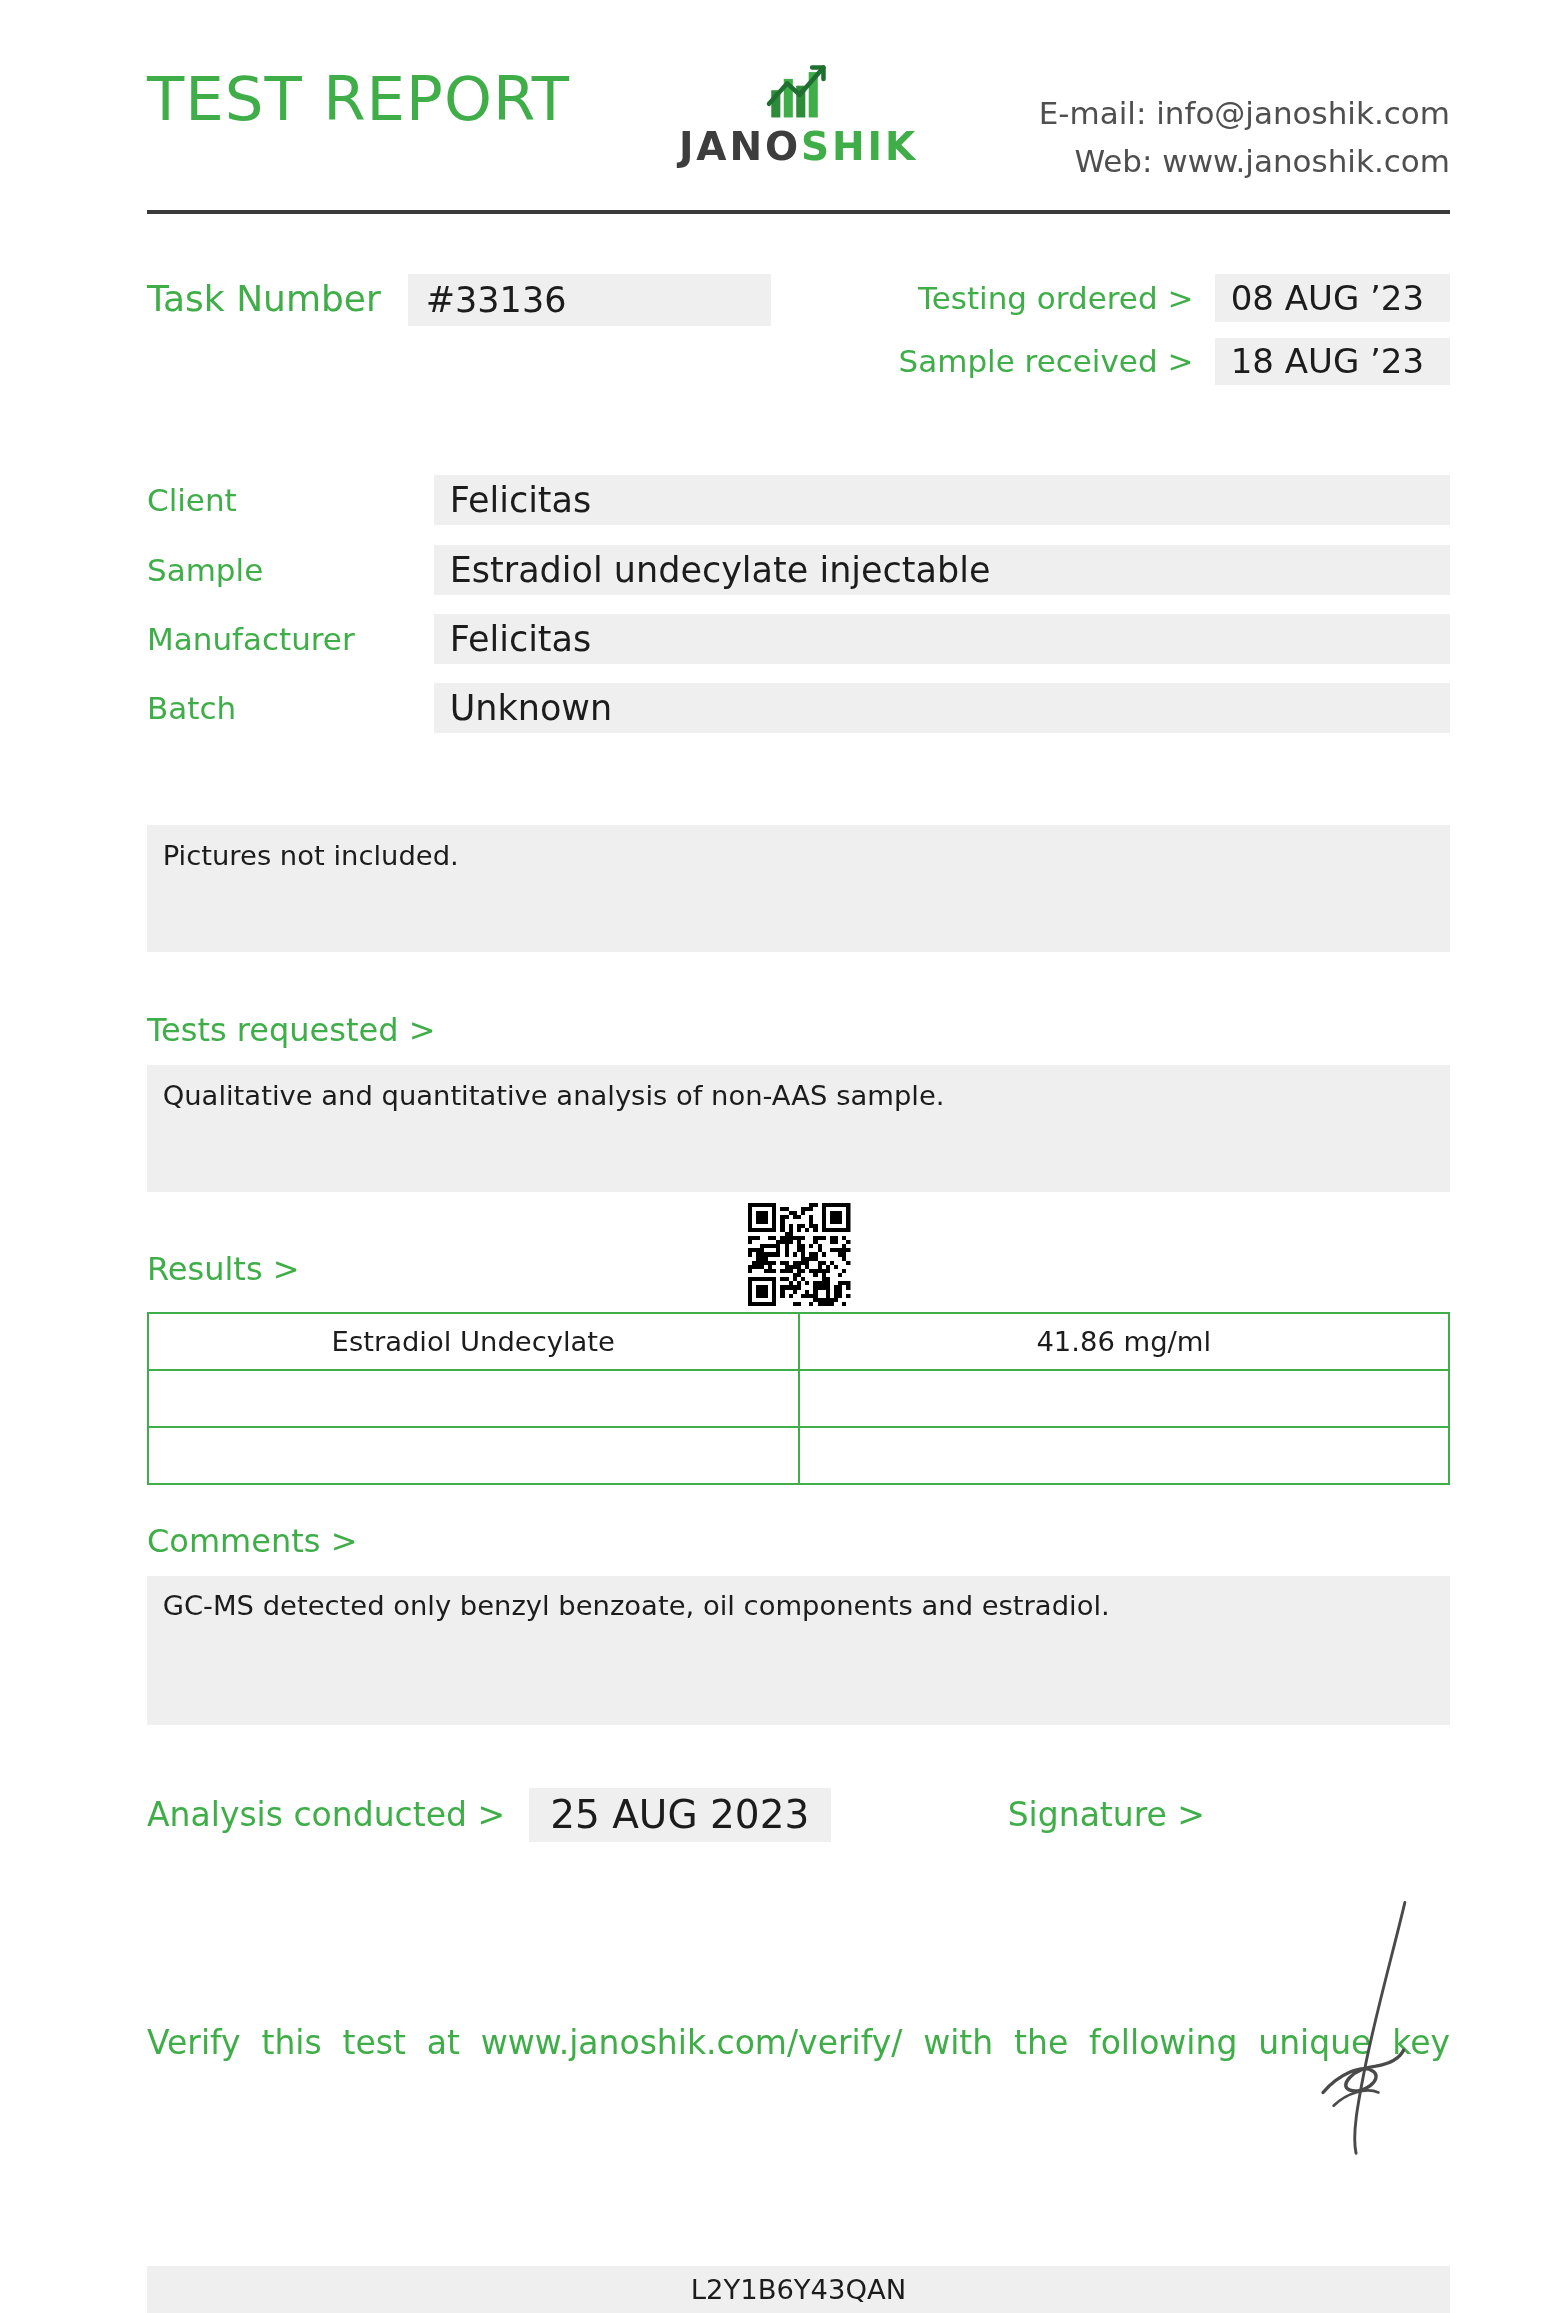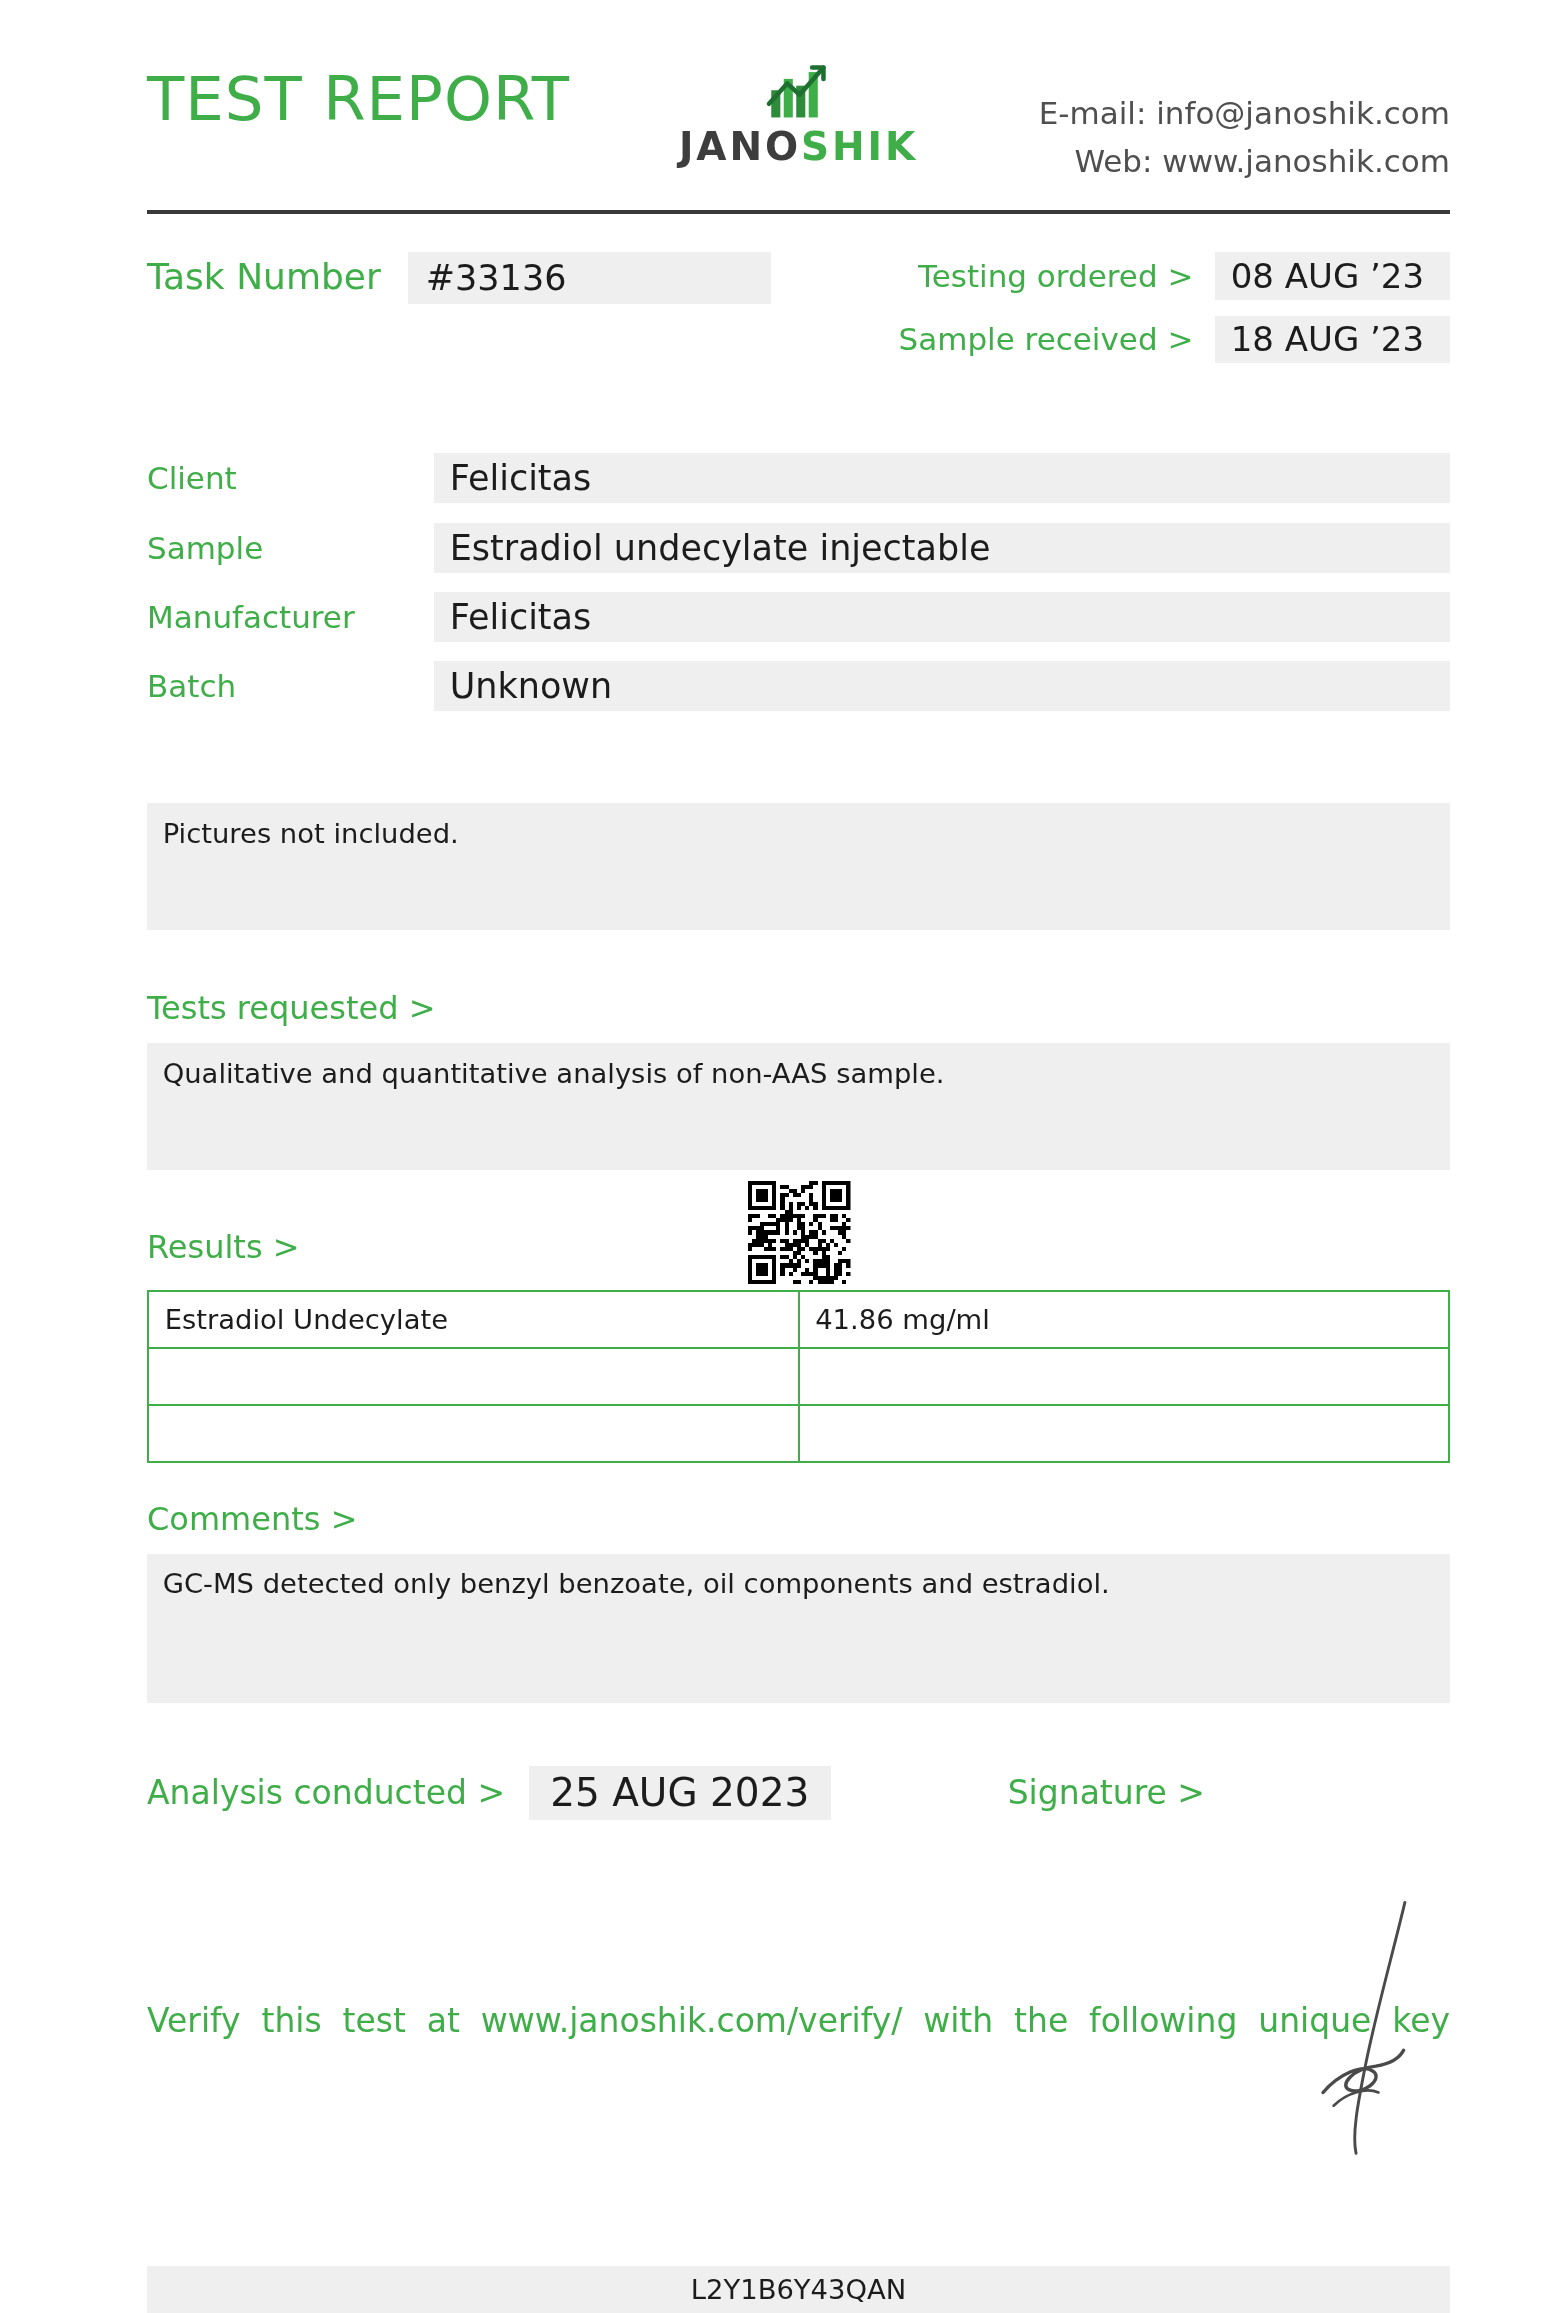--- a/index.html
+++ b/index.html
@@ -21,21 +21,21 @@
   
   .header{display:flex;align-items:flex-start;padding-top:63px;}
   .title{flex:1;font-size:61px;font-weight:500;letter-spacing:1px;color:var(--accent);white-space:nowrap;}
   .logo{display:flex;flex-direction:column;align-items:center;gap:0;}
   .logo-text{font-size:39px;font-weight:700;letter-spacing:2.9px;color:#3D3D3D;line-height:1.1;}
   .logo-text .shik{color:var(--accent);}
   .contact{flex:1;text-align:right;font-size:31px;color:var(--text-gray);line-height:1.55;align-self:flex-start;padding-top:25.5px;white-space:nowrap;}
   .divider{border:none;border-top:4.9px solid var(--divider);margin-top:25.5px;}
 
   
-  .task-section{display:flex;justify-content:space-between;margin-top:38px;}
+  .task-section{display:flex;justify-content:space-between;margin-top:60px;}
   .task-left{display:flex;align-items:flex-start;gap:27.4px;}
   .task-label{font-size:36px;color:var(--accent);white-space:nowrap;padding-top:3.9px;}
   .field{background:var(--field-bg);color:var(--text-dark);font-weight:500;}
   .task-number{font-size:35px;padding:5.9px 17.6px;min-width:363px;}
   .task-right{display:flex;flex-direction:column;gap:15.7px;align-items:flex-end;}
   .date-row{display:flex;align-items:center;gap:21.6px;}
   .date-label{font-size:31px;color:var(--accent);white-space:nowrap;}
   .date-field{font-size:34px;padding:3.9px 15.7px;min-width:235px;}
 
   
@@ -51,21 +51,21 @@
   .desc-box{height:127px;}
   .tr-section{margin-top:59px;}
   .tests-box{height:127px;}
   .cm-section{margin-top:37px;}
   .comments-box{height:149px;}
 
   
   .results-header{position:relative;height:114px;margin-top:5.9px;}
   .results-header .section-label{position:absolute;left:0;bottom:23.5px;}
   .qr{position:absolute;left:50%;transform:translateX(-50%);bottom:5.9px;width:103px;height:103px;}
-  .results-table{width:100%;border-collapse:collapse;}
+  .results-table{width:100%;border-collapse:collapse;text-align:center;}
   .results-table td{border:2px solid var(--accent);height:57px;font-size:27.4px;padding:0 15.7px;}
   .results-table td.analyte{width:50%;}
 
   
   .footer-row{margin-top:63px;display:flex;align-items:center;}
   .analysis-label{font-size:33px;color:var(--accent);white-space:nowrap;}
   .analysis-field{font-size:39px;padding:4.9px 21.6px;margin-left:23.5px;min-width:274px;}
   .sig-label{font-size:33px;color:var(--accent);margin-left:auto;margin-right:245px;white-space:nowrap;text-align:center;}
   .signature-svg{position:absolute;top:1887px;right:142px;width:132px;height:279px;}
 

